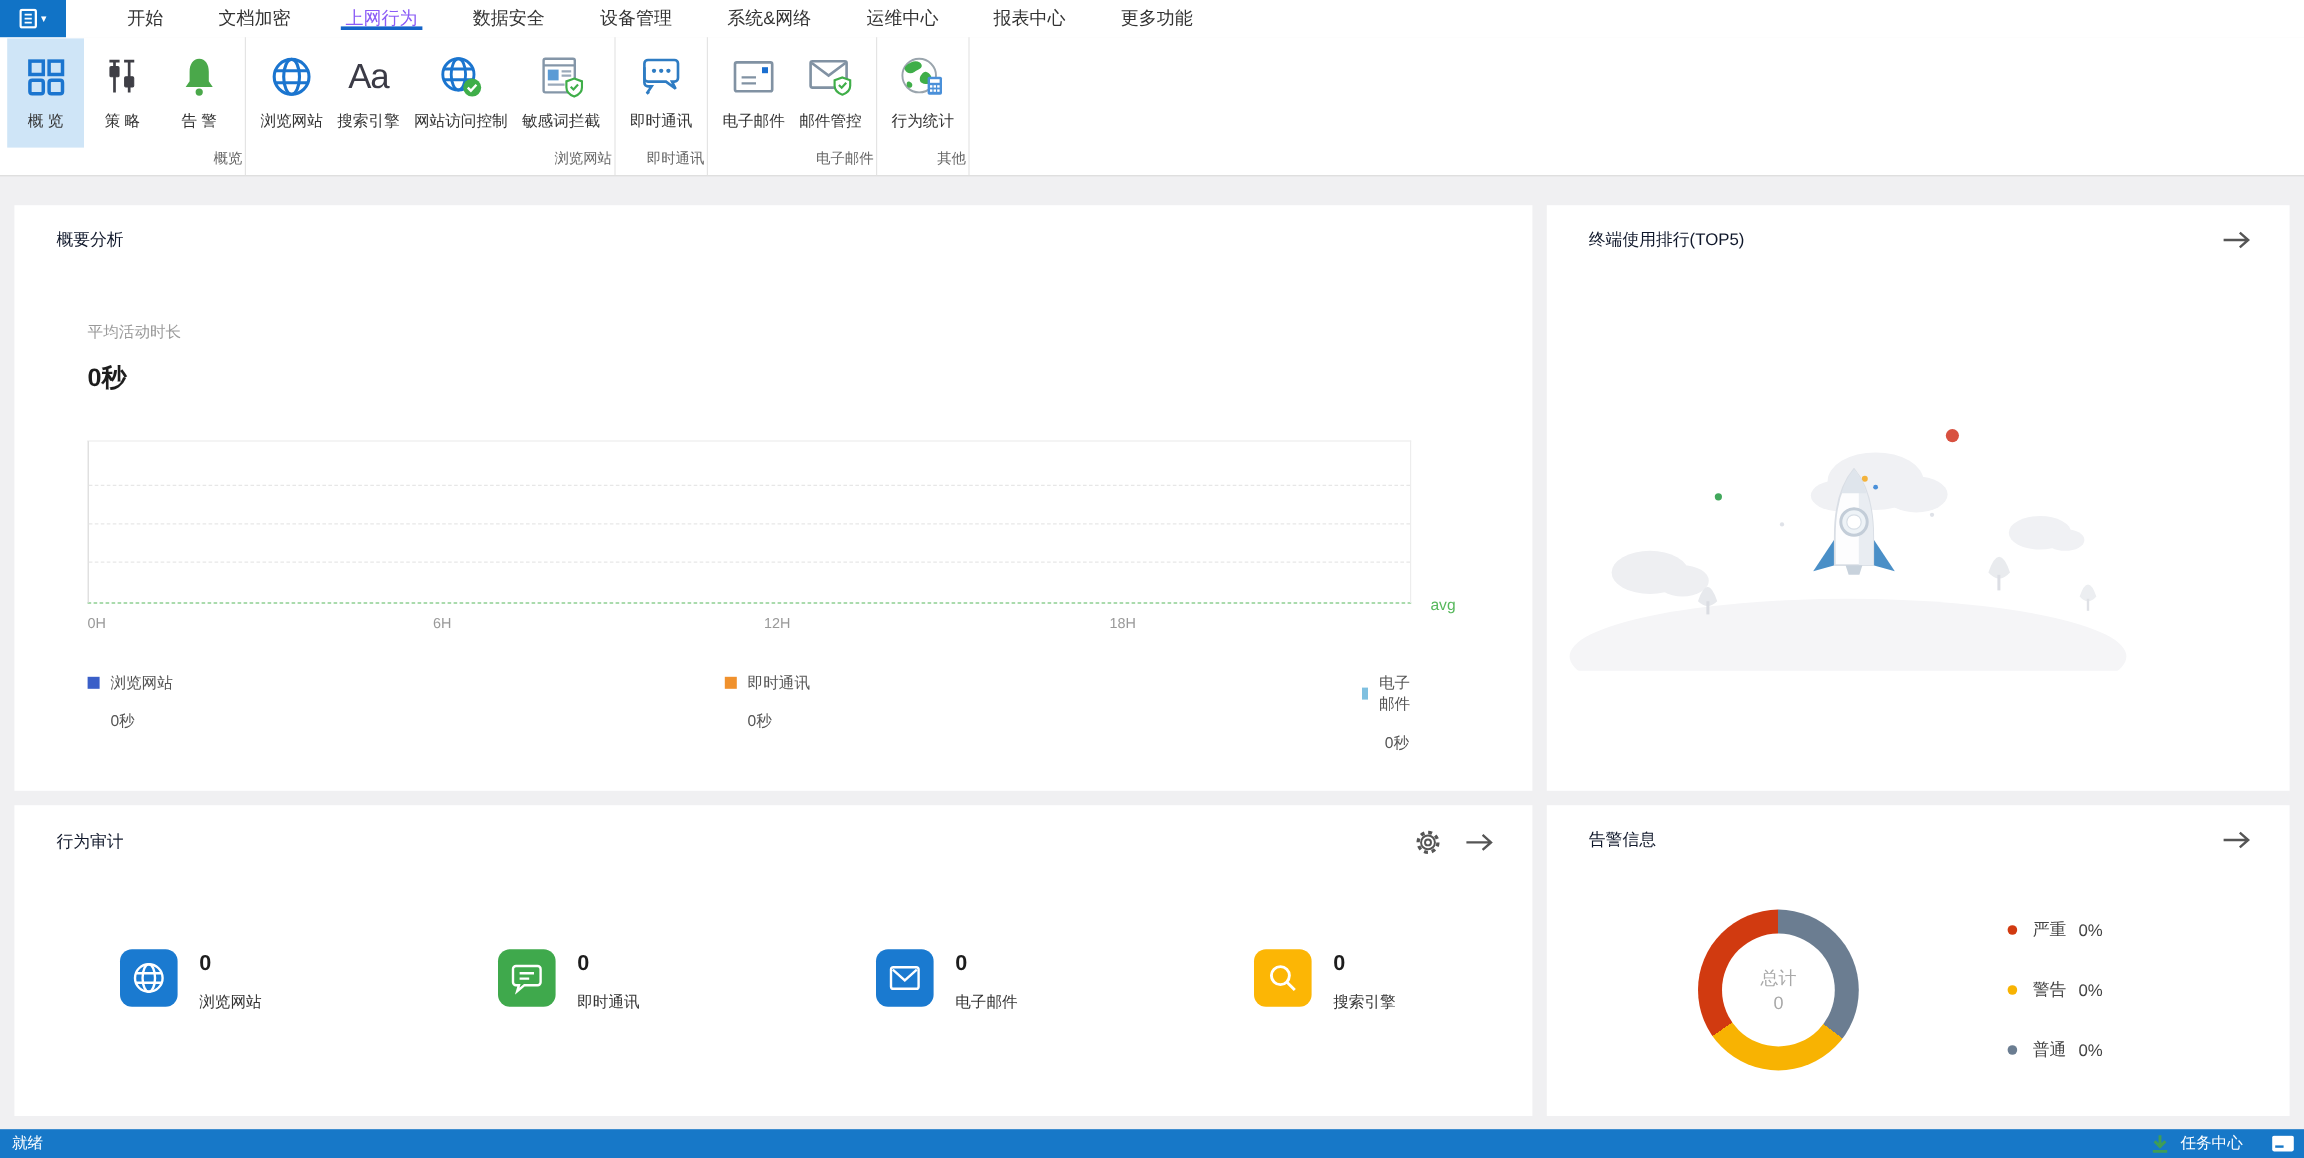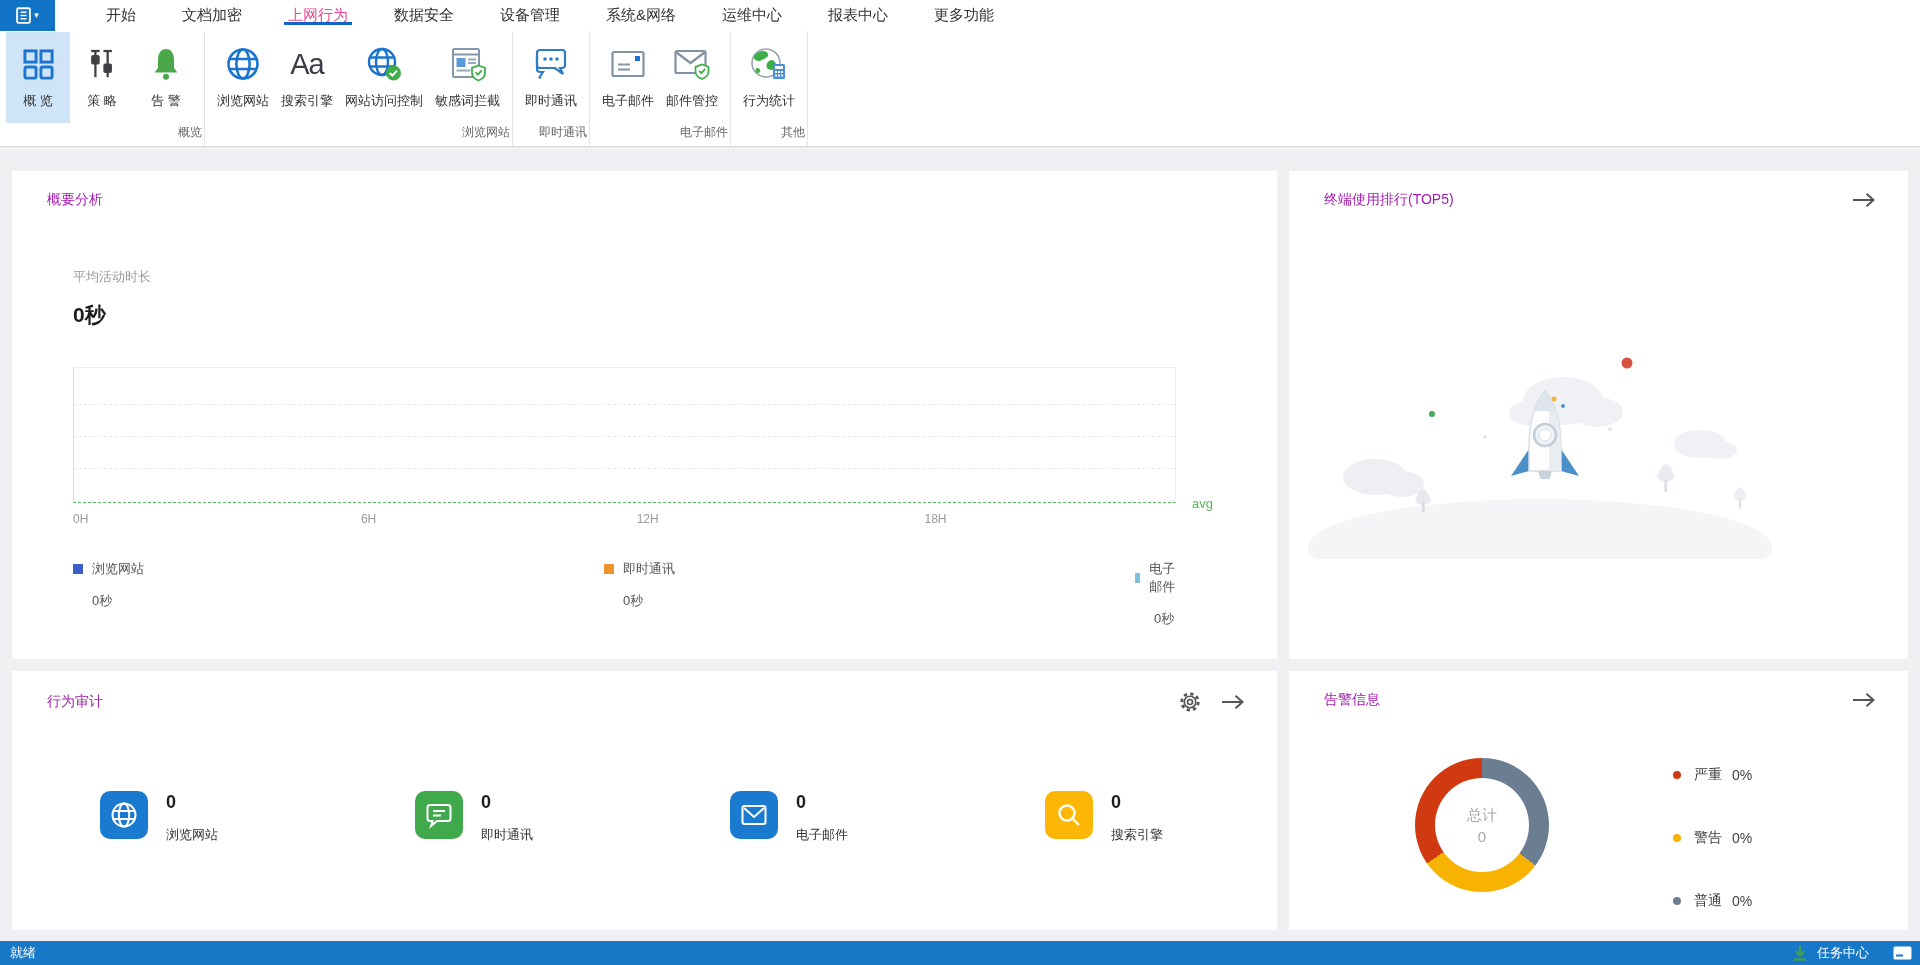--- a/index.html
+++ b/index.html
@@ -6,40 +6,40 @@
   html,body { width:1920px; height:965px; }
   body { font-family:"Liberation Sans","DejaVu Sans",sans-serif; background:#f0f0f2; overflow:hidden; }
   .screen { position:relative; width:1920px; height:965px; }
 
   
   .menubar { height:31px; background:#fff; display:flex; align-items:stretch; }
   .app-btn { width:55px; background:#1173c6; display:flex; align-items:center; justify-content:center; gap:3px; cursor:pointer; }
   .app-caret { color:#fff; font-size:9px; line-height:1; }
   .menu { display:flex; align-items:stretch; margin-left:28px; }
   .mi { padding:0 23px; display:flex; align-items:center; font-size:15px; color:#333; position:relative; cursor:pointer; white-space:nowrap; }
-  .mi.active { color:#ec4899; }
+  .mi.active { color:#8b5cf6; }
   .mi.active::after { content:""; position:absolute; left:19px; right:19px; bottom:6px; height:3px; background:#1464c8; }
 
   
   .ribbon { height:116px; background:#fff; display:flex; border-bottom:1px solid #d8d8d8; }
   .rgroup { display:flex; flex-direction:column; border-right:1px solid #e4e4e4; padding:0 2px; }
   .rbtns { flex:1; display:flex; align-items:stretch; padding:1px 4px 0; }
   .rgroup-label { font-size:12px; color:#666; text-align:right; padding:1px 0 5px; white-space:nowrap; }
   .rbtn { min-width:64px; padding:0 6px; display:flex; flex-direction:column; align-items:center; cursor:pointer; }
   .rbtn.selected { background:#cfe5f7; }
   .ric { height:50px; display:flex; align-items:center; justify-content:center; margin-top:7px; }
   .rlabel { font-size:13px; color:#333; white-space:nowrap; margin-top:3px; }
   .aa-glyph { font-size:29px; color:#3b3b46; font-weight:500; letter-spacing:-1px; }
 
   
   .content { position:absolute; top:147px; left:0; right:0; bottom:24px; padding:24px 12px 11px;
              display:grid; grid-template-columns:1265px 619px; grid-template-rows:488px 259px; gap:12px; }
   .card { background:#fff; position:relative; }
   .card-head { position:absolute; top:20px; left:35px; right:32px; display:flex; align-items:center; }
-  .card-title { font-size:14px; color:#a21caf; }
+  .card-title { font-size:14px; color:#0f172a; }
   .head-icons { margin-left:auto; display:flex; align-items:center; gap:20px; }
   .hicon { cursor:pointer; display:flex; align-items:center; }
 
   
   .metric { position:absolute; top:97px; left:61px; }
   .metric-label { font-size:13px; color:#9a9a9a; }
   .metric-value { font-size:21px; font-weight:bold; color:#1d1d1d; margin-top:15px; }
   .chart-box { position:absolute; top:196px; left:61px; width:1103px; height:136px;
                border-top:1px solid #ededed; border-left:1px solid #d9d9d9; border-right:1px solid #ededed;
                border-bottom:1px dashed #57b85c; }
@@ -68,21 +68,21 @@
   .stat-val { font-size:18px; font-weight:bold; color:#1d1d1d; margin-top:1px; }
   .stat-lbl { font-size:13px; color:#333; margin-top:13px; }
 
   
   .donut { position:absolute; left:126px; top:87px; width:134px; height:134px; border-radius:50%;
            background:conic-gradient(#6b7d91 0deg 127deg, #f8b302 127deg 235deg, #d13a10 235deg 360deg); }
   .donut::after { content:""; position:absolute; inset:20px; background:#fff; border-radius:50%; }
   .donut-center { position:absolute; left:126px; top:87px; width:134px; height:134px; z-index:2;
                   display:flex; flex-direction:column; align-items:center; justify-content:center; gap:3px; }
   .dc-label, .dc-value { font-size:15px; color:#a8a8a8; }
-  .alarm-legend { position:absolute; left:384px; top:95px; display:flex; flex-direction:column; gap:45px; }
+  .alarm-legend { position:absolute; left:384px; top:95px; display:flex; flex-direction:column; gap:32px; }
   .al-row { display:flex; align-items:center; gap:13px; font-size:14px; color:#444; }
   .al-dot { width:8px; height:8px; border-radius:50%; }
   .dot-red { background:#d13a10; } .dot-yellow { background:#f8b302; } .dot-slate { background:#6b7d91; }
   .al-pct { margin-left:-3px; }
 
   
   .statusbar { position:absolute; left:0; right:0; bottom:0; height:24px; background:#1778c8; color:#fff;
                display:flex; align-items:center; font-size:13px; padding:0 8px 0 10px; }
   .sb-right { margin-left:auto; display:flex; align-items:center; gap:9px; }
   .sb-monitor { margin-left:15px; display:flex; align-items:center; cursor:pointer; }

